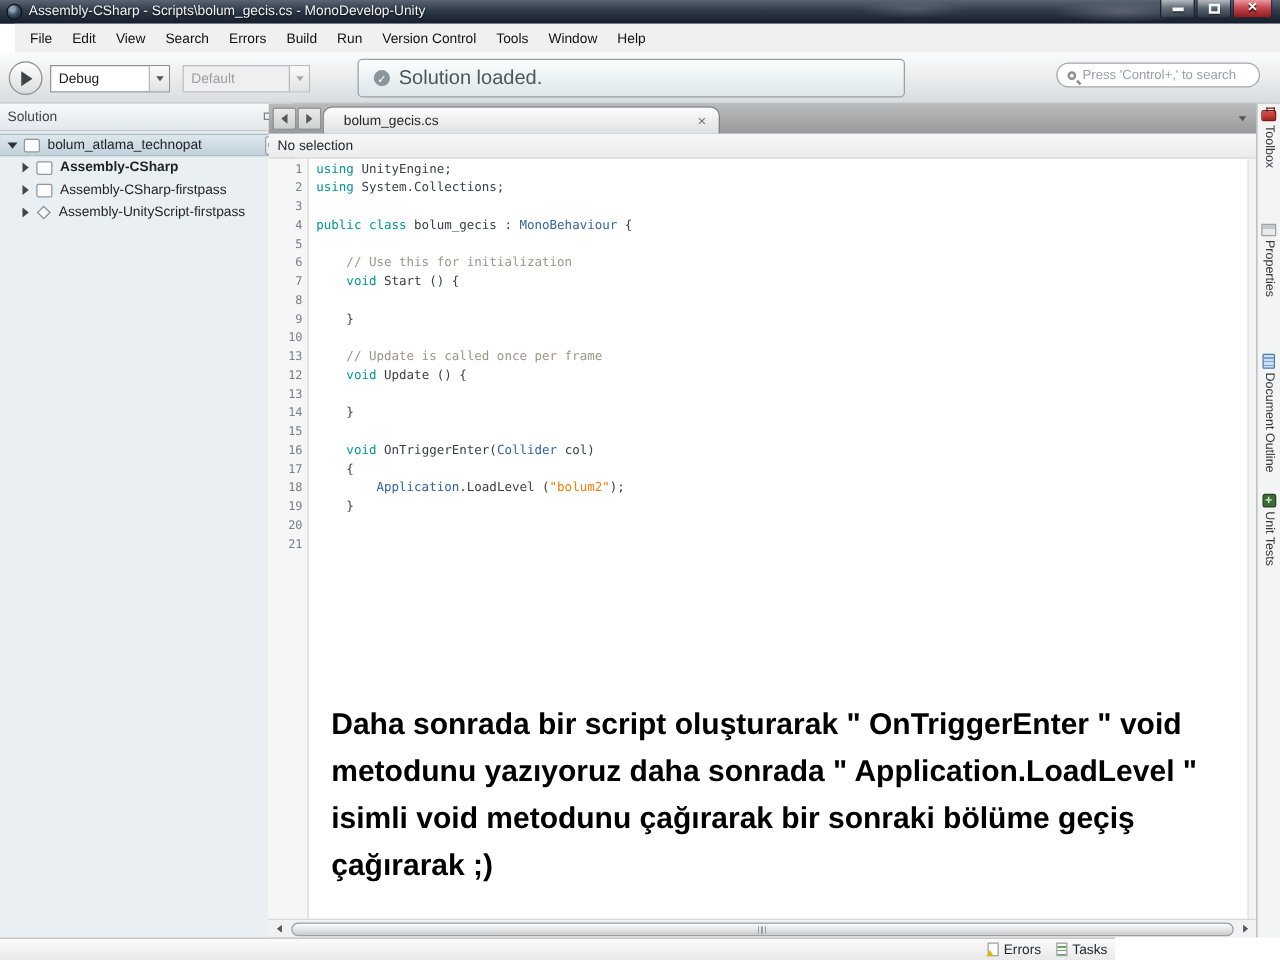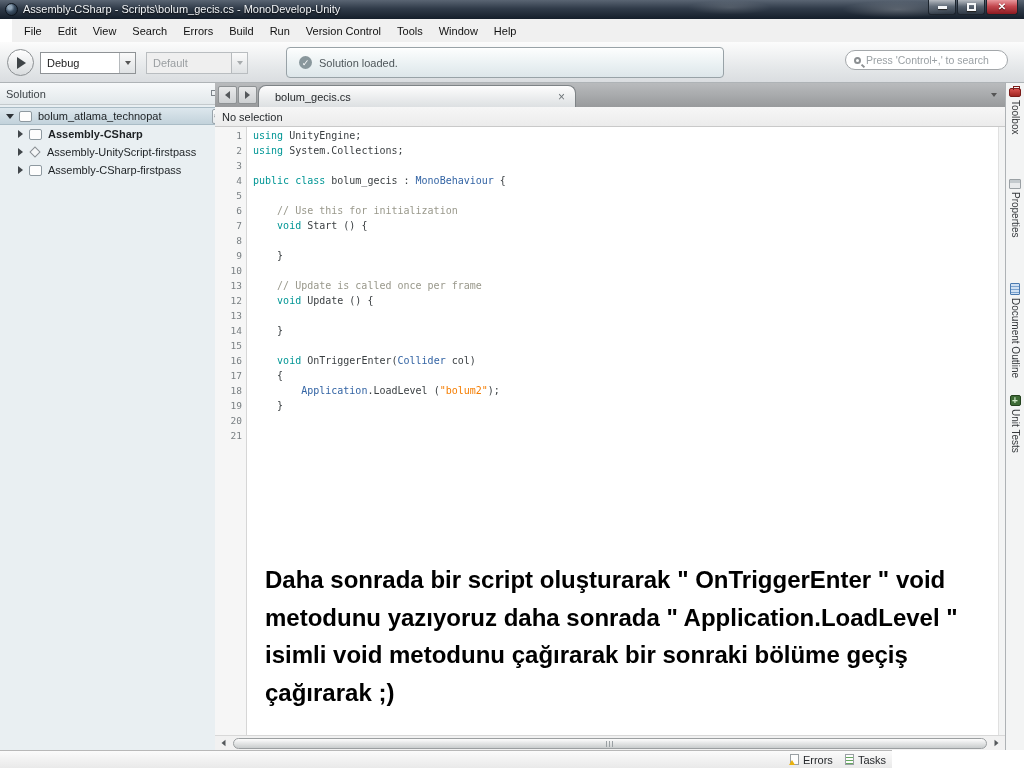--- a/index.html
+++ b/index.html
@@ -43,21 +43,21 @@
   .combo .dd { width:16px; height:100%; border-left:1px solid #b6babd; background:linear-gradient(180deg,#fafafa,#dfe2e4);
     display:flex; align-items:center; justify-content:center; }
   .combo.disabled { background:#efefef; border-color:#b9bdc0; }
   .combo.disabled .val { color:#9a9ea1; }
   .tri-down { width:0; height:0; border-top:4px solid #555; border-left:3.5px solid transparent; border-right:3.5px solid transparent; }
   .status-panel { position:absolute; left:286px; top:5px; width:438px; height:31px; border:1px solid #98a2a7;
     border-radius:4px; background:linear-gradient(180deg,#fdfefe,#e9f0f2 60%,#dde6ea);
     box-shadow:inset 0 1px 0 #fff; display:flex; align-items:center; padding-left:12px; }
   .check-circle { width:13px; height:13px; border-radius:50%; background:#89979c; color:#fff; font-size:9px;
     display:flex; align-items:center; justify-content:center; margin-right:7px; }
-  .status-text { font-size:11px; color:#4e565a; }
+  .status-text { font-size:16px; color:#4e565a; }
   .searchbox { position:absolute; left:845px; top:8px; width:163px; height:20px; border:1px solid #a3a7aa;
     border-radius:10px; background:#fff; display:flex; align-items:center; padding:0 8px; }
   .mag { width:7px; height:7px; border:2px solid #8b8f92; border-radius:50%; position:relative; flex:none; }
   .mag::after { content:""; position:absolute; width:4px; height:2px; background:#8b8f92; transform:rotate(45deg); left:5px; top:6px; }
   .search-ph { font-size:10.5px; color:#9aa0a4; margin-left:5px; white-space:nowrap; }
 
   
   .main { position:absolute; left:0; top:83px; width:1024px; height:667px; }
 
   
@@ -229,27 +229,27 @@
             <div class="tri-down"></div>
           </div>
         </div>
         <div class="trow">
           <div class="exp-right indent1"></div>
           <div class="proj-icon"></div>
           <span class="lbl bold">Assembly-CSharp</span>
         </div>
         <div class="trow">
           <div class="exp-right indent1"></div>
+          <div class="proj-icon"></div>
+          <span class="lbl">Assembly-CSharp-firstpass</span>
+        </div>
+        <div class="trow">
+          <div class="exp-right indent1"></div>
           <div class="us-icon"></div>
           <span class="lbl">Assembly-UnityScript-firstpass</span>
-        </div>
-        <div class="trow">
-          <div class="exp-right indent1"></div>
-          <div class="proj-icon"></div>
-          <span class="lbl">Assembly-CSharp-firstpass</span>
         </div>
       </div>
     </div>
 
     <div class="editor">
       <div class="tabstrip">
         <div class="navbtn" style="left:3px;">
             <div class="tri-left"></div>
           </div>
         <div class="navbtn" style="left:23px;">

